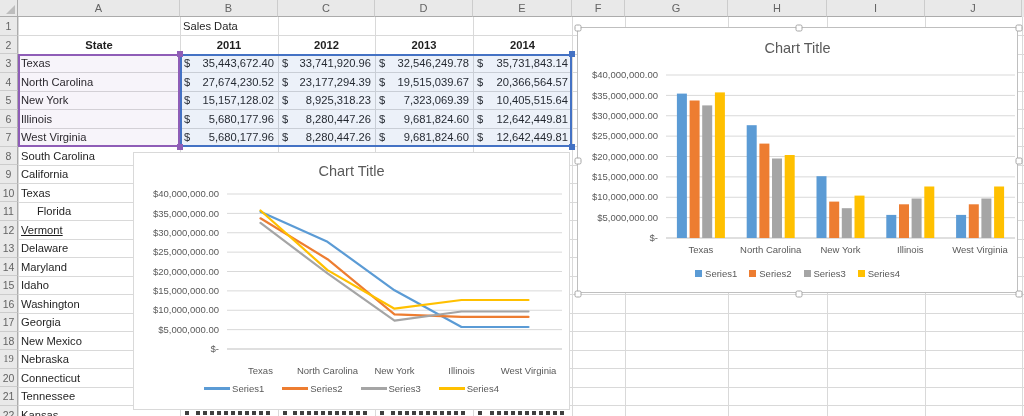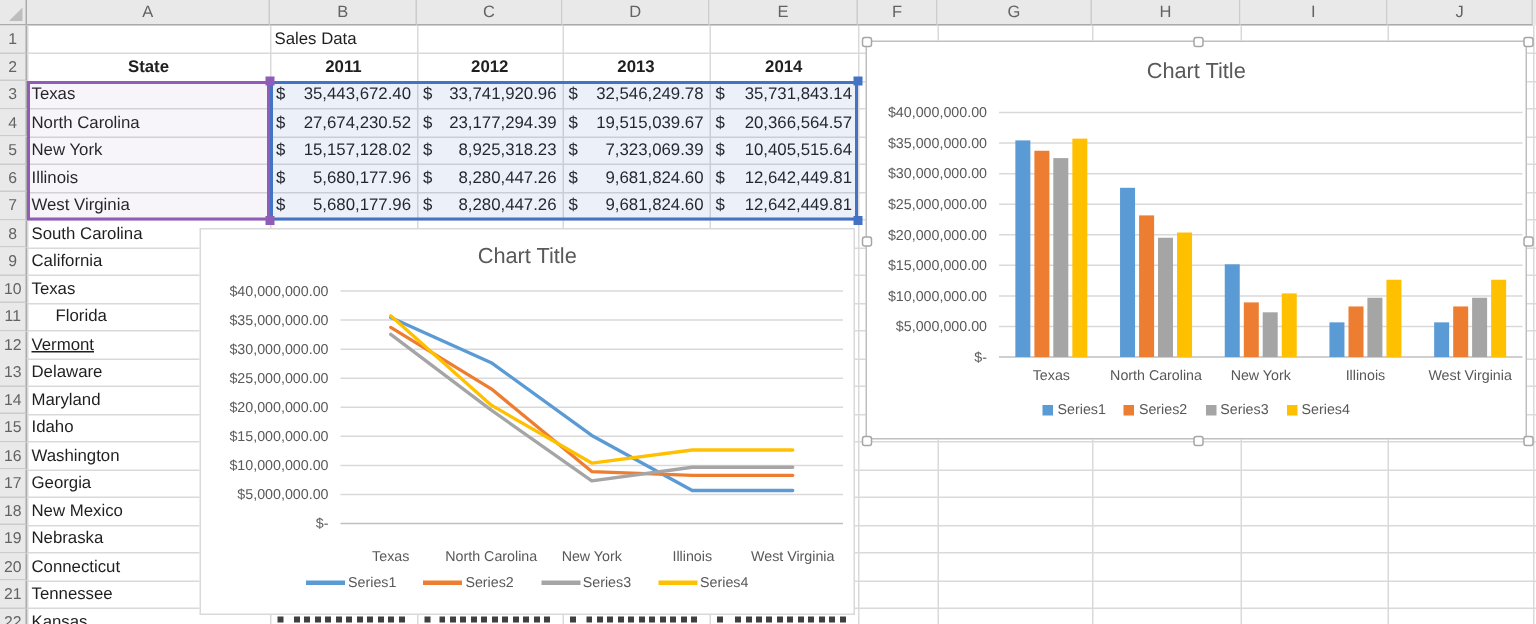--- a/index.html
+++ b/index.html
@@ -102,21 +102,21 @@
       <div class="rowhdr" style="top: 165px; height: 18.5px; line-height: 18.5px;">9</div>
       <div class="rowhdr" style="top: 183.5px; height: 18.5px; line-height: 18.5px;">10</div>
       <div class="rowhdr" style="top: 202px; height: 18.5px; line-height: 18.5px;">11</div>
       <div class="rowhdr" style="top: 220.5px; height: 25px; line-height: 18.5px;">12</div>
       <div class="rowhdr" style="top: 239px; height: 18.5px; line-height: 18.5px;">13</div>
       <div class="rowhdr" style="top: 257.5px; height: 18.5px; line-height: 18.5px;">14</div>
       <div class="rowhdr" style="top: 276px; height: 18.5px; line-height: 18.5px;">15</div>
       <div class="rowhdr" style="top: 294.5px; height: 18.5px; line-height: 18.5px;">16</div>
       <div class="rowhdr" style="top: 313px; height: 18.5px; line-height: 18.5px;">17</div>
       <div class="rowhdr" style="top: 331.5px; height: 18.5px; line-height: 18.5px;">18</div>
-      <div class="rowhdr" style="top: 350px; height: 18.5px; line-height: 18.5px;">19</div>
+      <div class="rowhdr" style="top: 350px; height: 18.5px; line-height: 18.5px; font-family: Liberation Serif, serif;">19</div>
       <div class="rowhdr" style="top: 368.5px; height: 18.5px; line-height: 18.5px;">20</div>
       <div class="rowhdr" style="top: 387px; height: 18.5px; line-height: 18.5px;">21</div>
       <div class="rowhdr" style="top: 405.5px; height: 18.5px; line-height: 18.5px;">22</div>
     </div>
   <div id="gridlines">
       <div class="vline" style="left: 18px;"></div>
       <div class="vline" style="left: 180px;"></div>
       <div class="vline" style="left: 278px;"></div>
       <div class="vline" style="left: 375px;"></div>
       <div class="vline" style="left: 473px;"></div>

